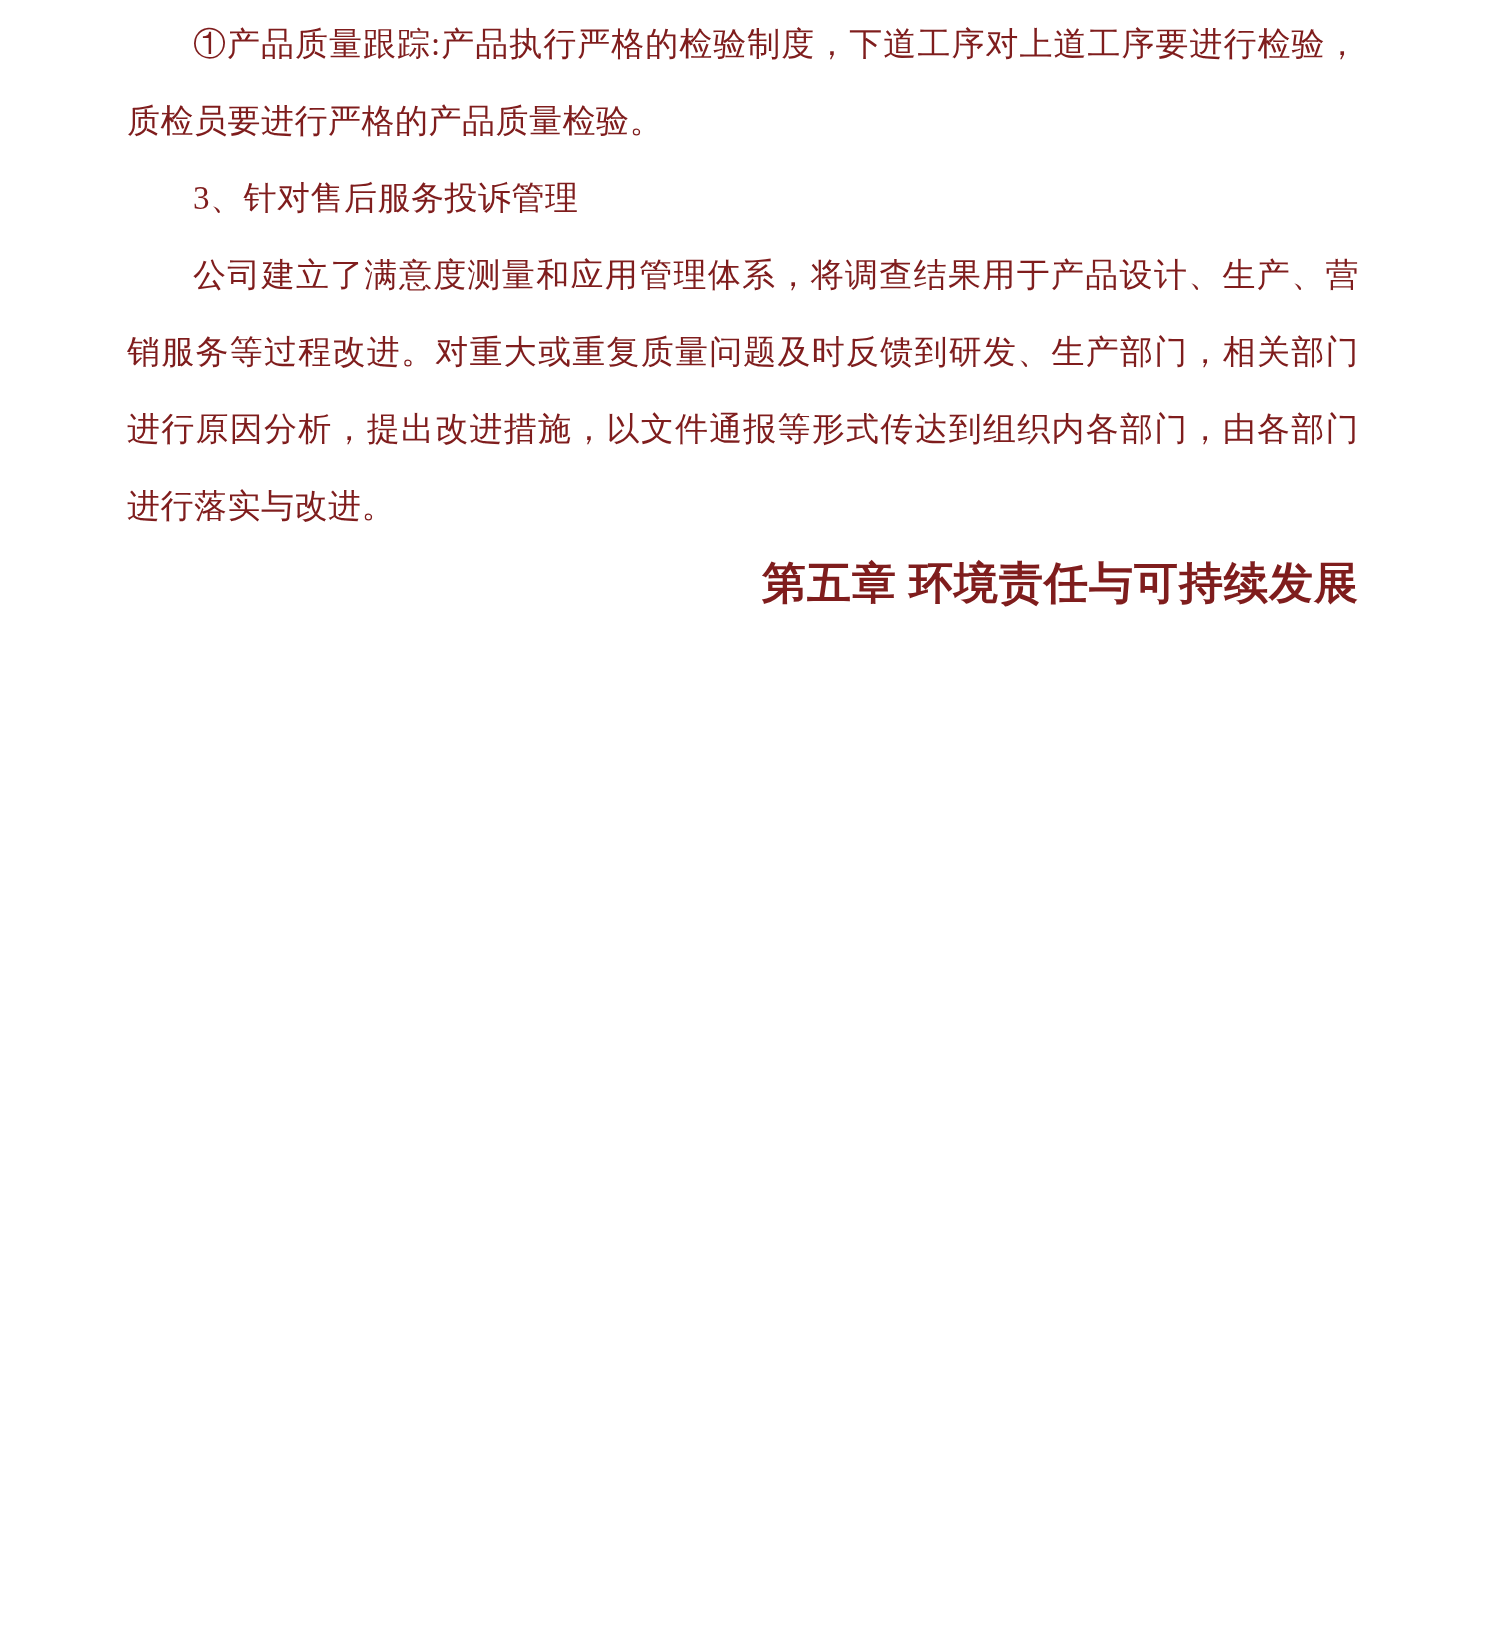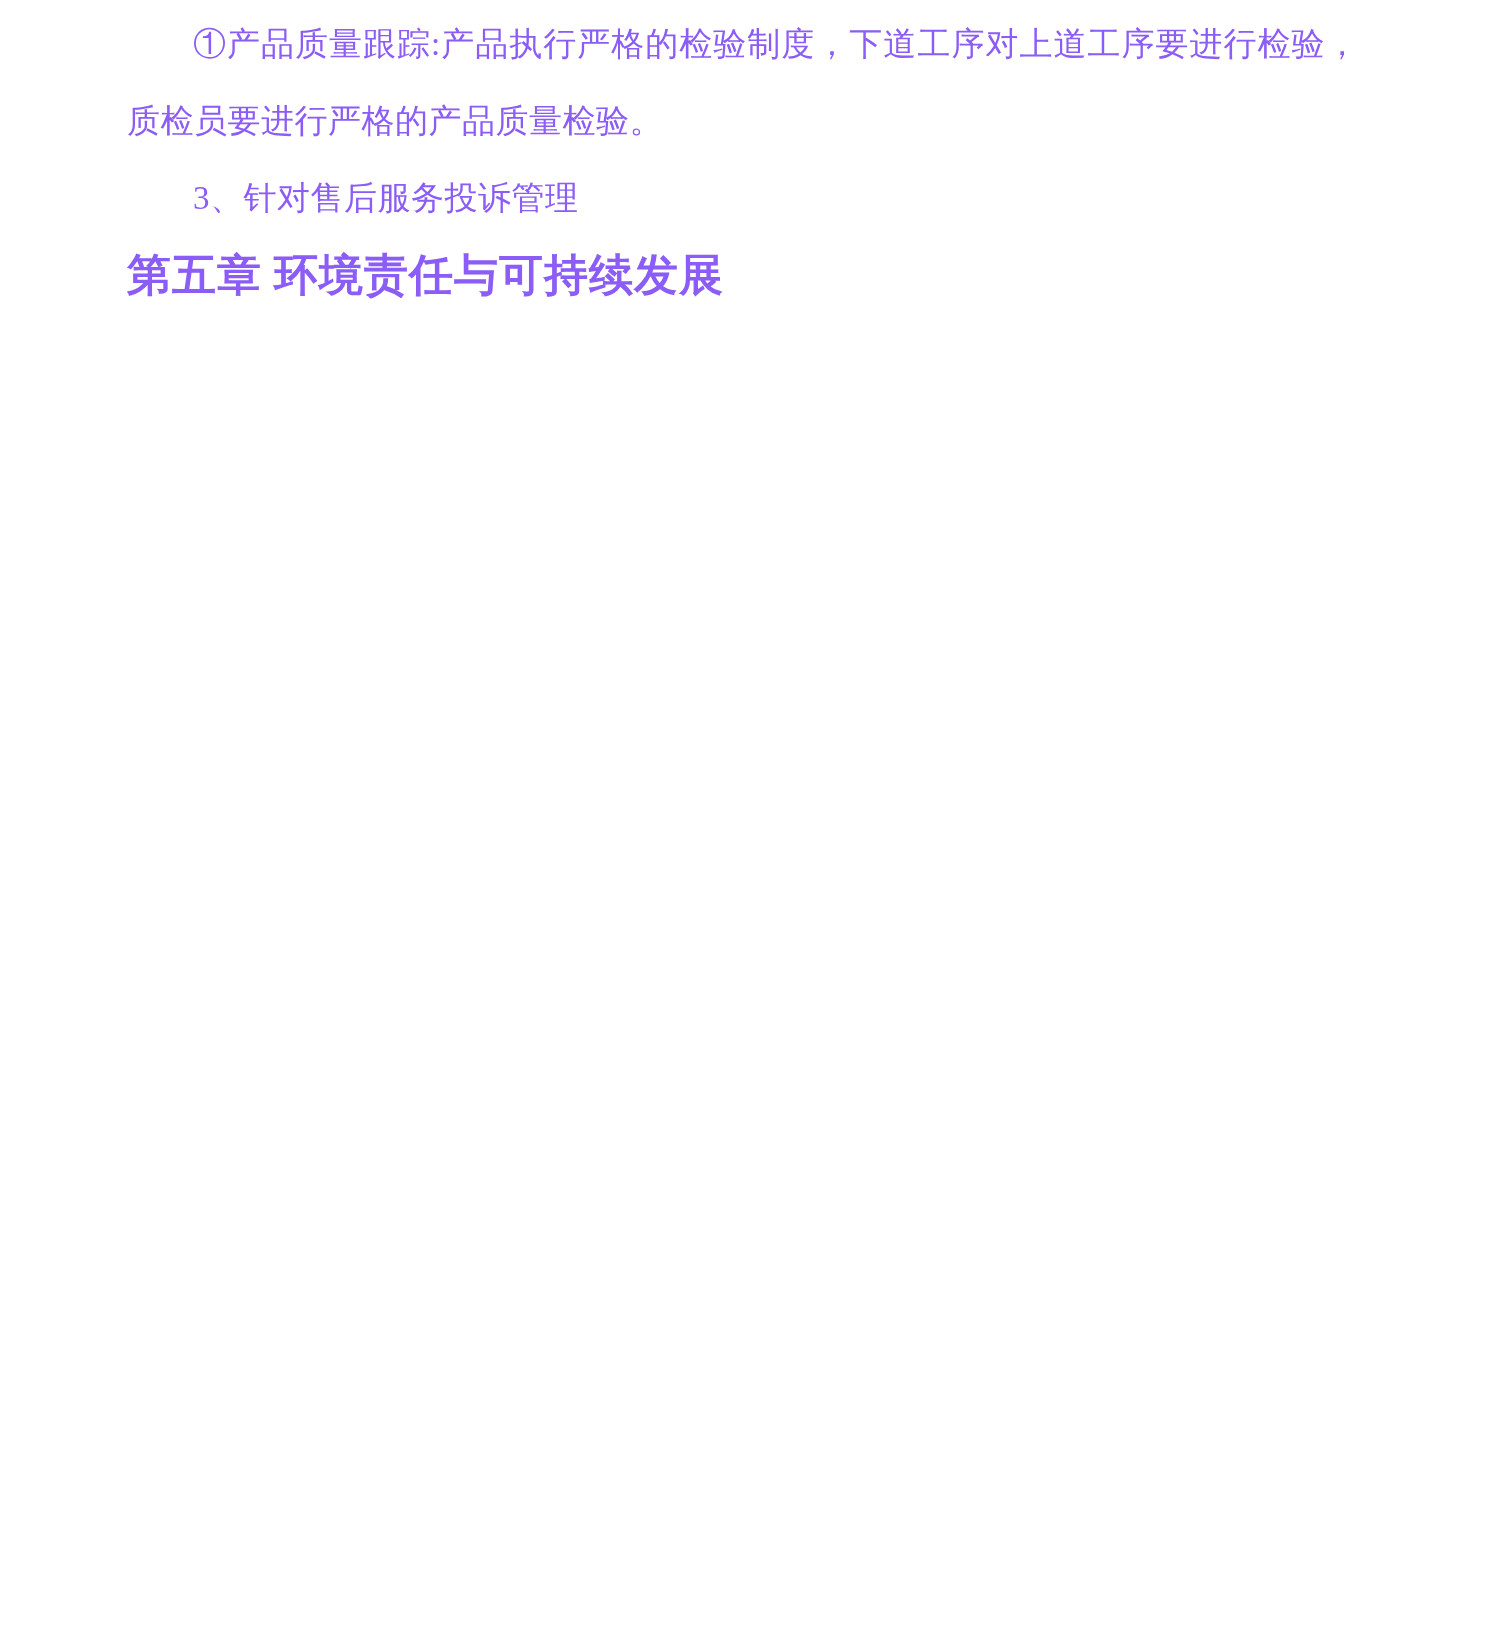--- a/index.html
+++ b/index.html
@@ -6,44 +6,45 @@
     margin: 0;
     padding: 0;
     background: #ffffff;
   }
   .page {
     position: relative;
     width: 1486px;
     height: 1625px;
     box-sizing: border-box;
     background: #ffffff;
-    color: #8b5cf6;
+    color: #7f1d1d;
     padding: 6px 127px 0 127px;
     overflow: hidden;
     font-family: "Liberation Serif", "DejaVu Serif", serif;
   }
   .para {
     margin: 0;
     font-size: 33px;
     line-height: 77px;
     text-align: justify;
     text-indent: 2em;
     letter-spacing: 0.5px;
     word-break: break-all;
   }
   .chapter {
     margin: 0;
     font-size: 44px;
     font-weight: bold;
-    text-align: left;
+    text-align: right;
     text-indent: 0;
     line-height: 78px;
     letter-spacing: 1px;
   }
 </style>
 </head>
 <body>
 
 <div class="page">
   <p class="para">①产品质量跟踪:产品执行严格的检验制度，下道工序对上道工序要进行检验，质检员要进行严格的产品质量检验。</p>
   <p class="para">3、针对售后服务投诉管理</p>
+  <p class="para">公司建立了满意度测量和应用管理体系，将调查结果用于产品设计、生产、营销服务等过程改进。对重大或重复质量问题及时反馈到研发、生产部门，相关部门进行原因分析，提出改进措施，以文件通报等形式传达到组织内各部门，由各部门进行落实与改进。</p>
   <p class="para chapter">第五章 环境责任与可持续发展</p>
 </div>
 
 </body></html>

